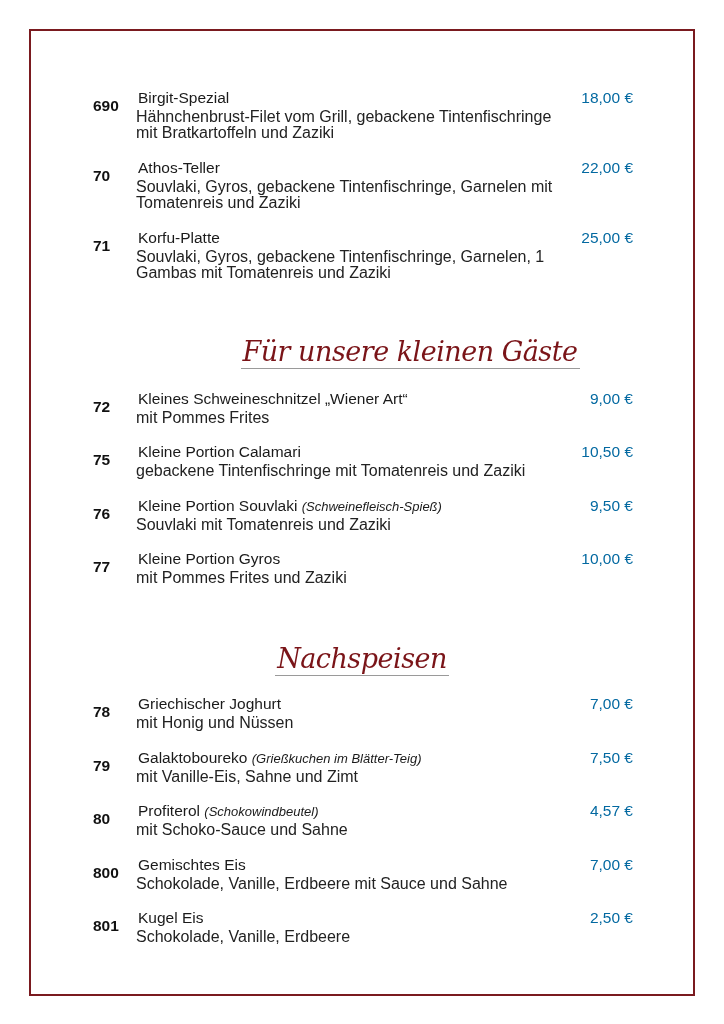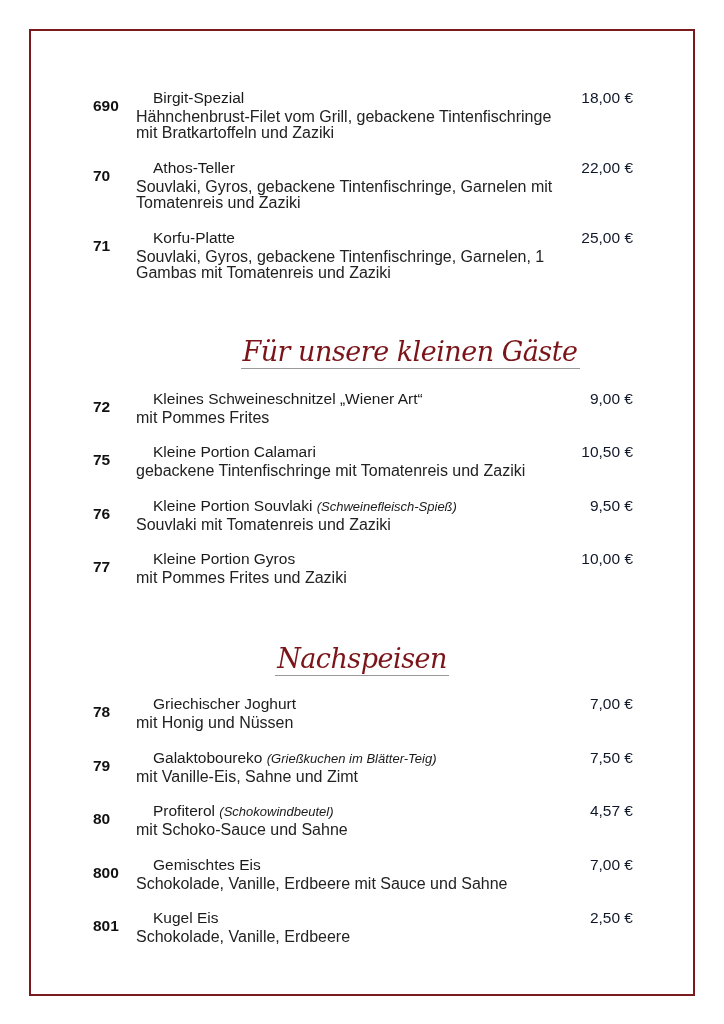--- a/index.html
+++ b/index.html
@@ -33,38 +33,38 @@
       position: absolute;
       left: 0;
       top: 8px;
       font-weight: bold;
       font-size: 15.5px;
       line-height: 20px;
       color: #111;
     }
     .item-name {
       position: absolute;
-      left: 60px;
+      left: 45px;
       top: 0;
       font-size: 15.5px;
       line-height: 20px;
       color: #1a1a1a;
       white-space: nowrap;
     }
     .item-name .note {
       font-size: 13px;
       font-style: italic;
     }
     .item-price {
       position: absolute;
       right: 0;
       top: 0;
       font-size: 15.5px;
       line-height: 20px;
-      color: #0f172a;
+      color: #0369a1;
       white-space: nowrap;
     }
     .item-desc {
       position: absolute;
       left: 43px;
       top: 21px;
       width: 430px;
       font-size: 16px;
       line-height: 16px;
       color: #222;

